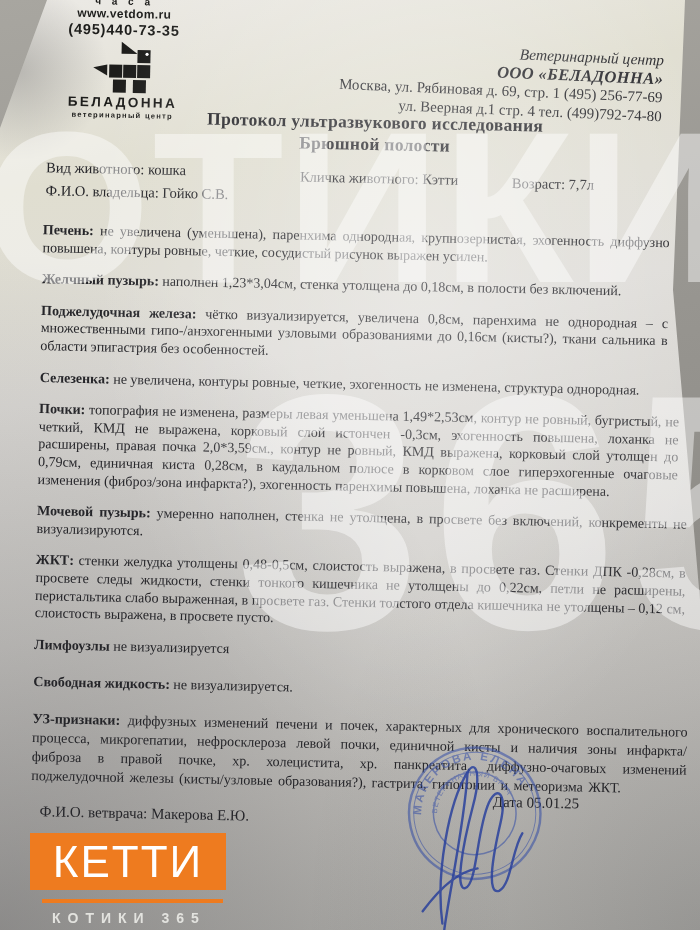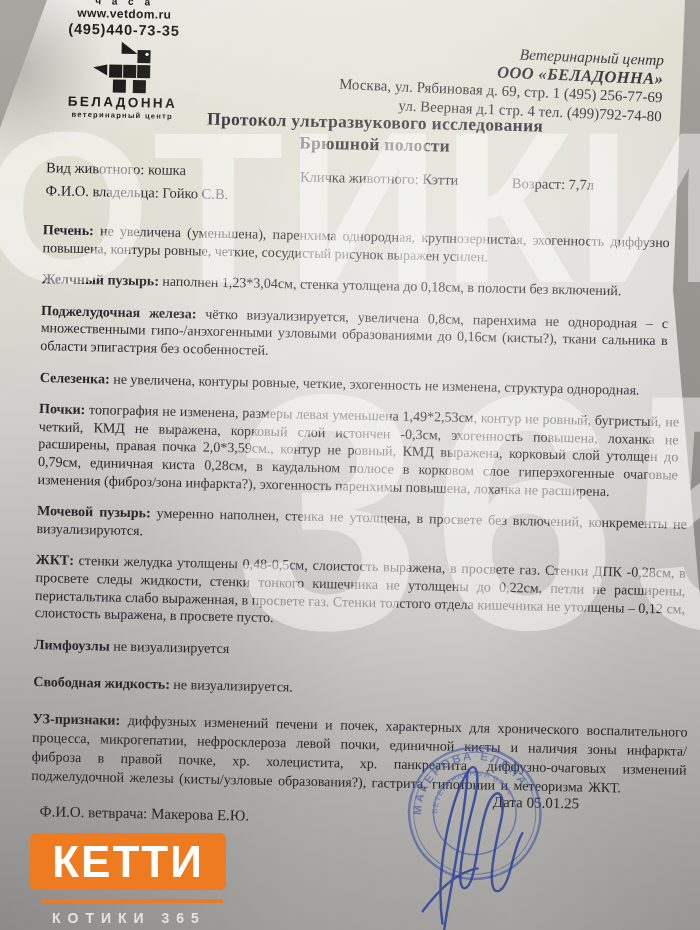--- a/index.html
+++ b/index.html
@@ -56,22 +56,22 @@
   
   .stamp{position:absolute;left:369px;top:736px;opacity:.58;transform:rotate(-14deg);}
   .sig{position:absolute;left:378px;top:742px;opacity:.85;}
   
   .wm{position:absolute;color:rgba(255,255,255,.45);pointer-events:none;line-height:1;
     font-family:"Liberation Sans",sans-serif;font-weight:bold;white-space:nowrap;}
   .wm1{left:-150px;top:100px;font-size:215px;letter-spacing:2px;}
   .wm2{left:235px;top:345px;font-size:335px;letter-spacing:10px;}
   
   .badge{position:absolute;left:30px;top:833px;font-family:"Liberation Sans",sans-serif;}
-  .badge .box{width:196px;height:57px;background:var(--accent);color:#fff;font-weight:bold;
-    font-size:44px;letter-spacing:2px;display:flex;align-items:center;justify-content:center;border-radius:6px;}
+  .badge .box{width:196px;height:57px;background:var(--accent);color:#fff;font-weight:normal;
+    font-size:44px;letter-spacing:2px;display:flex;align-items:center;justify-content:center;}
   .badge .rule{margin:9px 0 0 12px;width:181px;height:4px;background:var(--accent);}
   .badge .tag{margin:7px 0 0 22px;color:#e3e3df;font-size:14px;font-weight:bold;letter-spacing:7px;}
 </style>
 </head>
 <body>
 
 <div class="canvas">
 
   <div class="paper">
     <div class="content">

